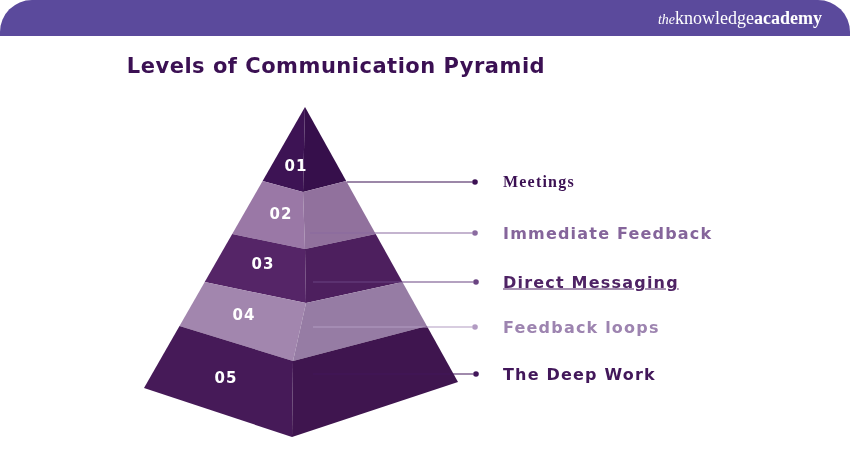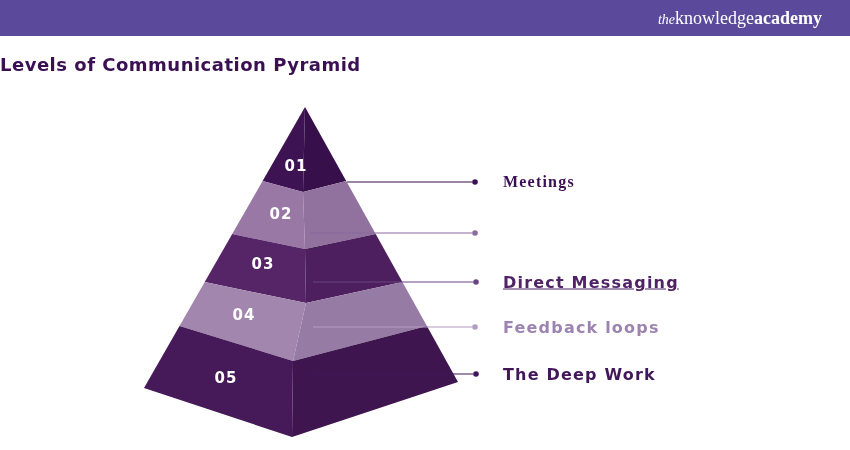--- a/index.html
+++ b/index.html
@@ -5,20 +5,21 @@
   * { margin: 0; padding: 0; box-sizing: border-box; }
   html, body { background: #ffffff; }
   body { font-family: "DejaVu Sans", "Liberation Sans", sans-serif; }
 
   .canvas {
     position: relative;
     width: 850px;
     height: 450px;
     background: #ffffff;
     overflow: hidden;
+    border-radius: 32px;
   }
 
   .header-bar {
     position: absolute;
     top: 0; left: 0;
     width: 850px;
     height: 36px;
     display: flex;
     align-items: center;
     justify-content: flex-end;
@@ -41,22 +42,22 @@
   .logo .logo-academy {
     font-size: 18px;
     font-weight: 700;
   }
 
   .page-title {
     position: absolute;
     top: 54px;
     left: 0;
     width: 672px;
-    text-align: left;
-    font-size: 18px;
+    text-align: center;
+    font-size: 21px;
     font-weight: 700;
     letter-spacing: 0.5px;
   }
 
   .diagram-svg {
     position: absolute;
     top: 0; left: 0;
     width: 850px;
     height: 450px;
   }
@@ -130,17 +131,18 @@
     <circle cx="476" cy="374" r="2.8" fill="#42175a"></circle>
 
     <text class="level-number" x="296" y="171" text-anchor="middle">01</text>
     <text class="level-number" x="281" y="219" text-anchor="middle">02</text>
     <text class="level-number" x="263" y="269" text-anchor="middle">03</text>
     <text class="level-number" x="244" y="320" text-anchor="middle">04</text>
     <text class="level-number" x="226" y="383" text-anchor="middle">05</text>
   </svg>
 
   <div class="level-label label-1" style="color: rgb(59, 16, 83);">Meetings</div>
+  <div class="level-label label-2" style="color: rgb(133, 101, 155);">Immediate Feedback</div>
   <div class="level-label label-3" style="color: rgb(79, 35, 101); text-decoration: underline;">Direct Messaging</div>
   <div class="level-label label-4" style="color: rgb(157, 132, 176);">Feedback loops</div>
   <div class="level-label label-5" style="color: rgb(66, 23, 90);">The Deep Work</div>
 
 </div>
 
 </body></html>

